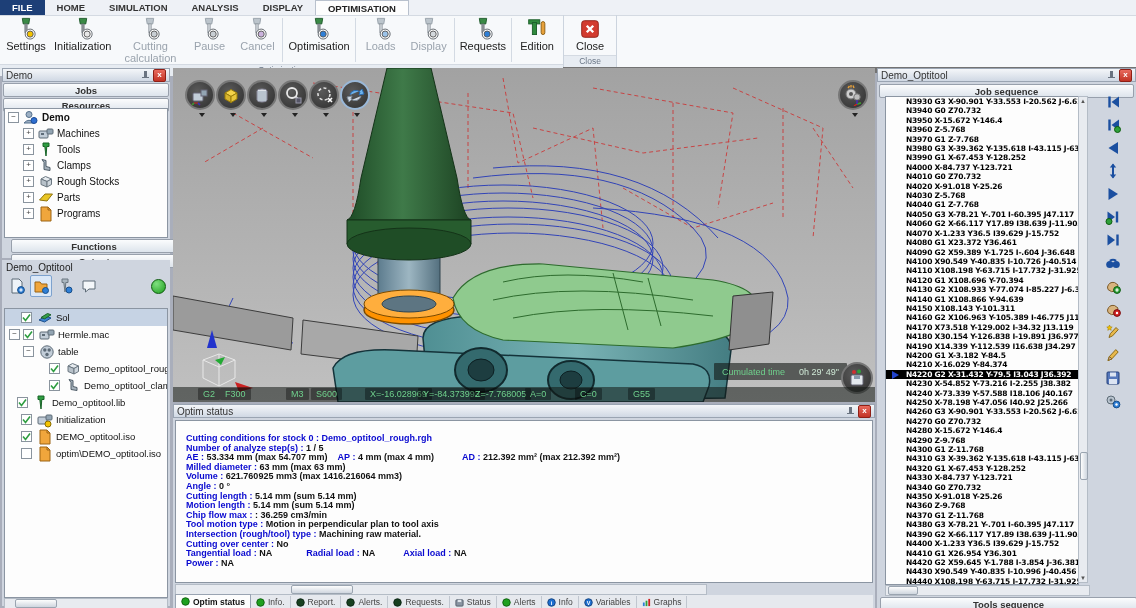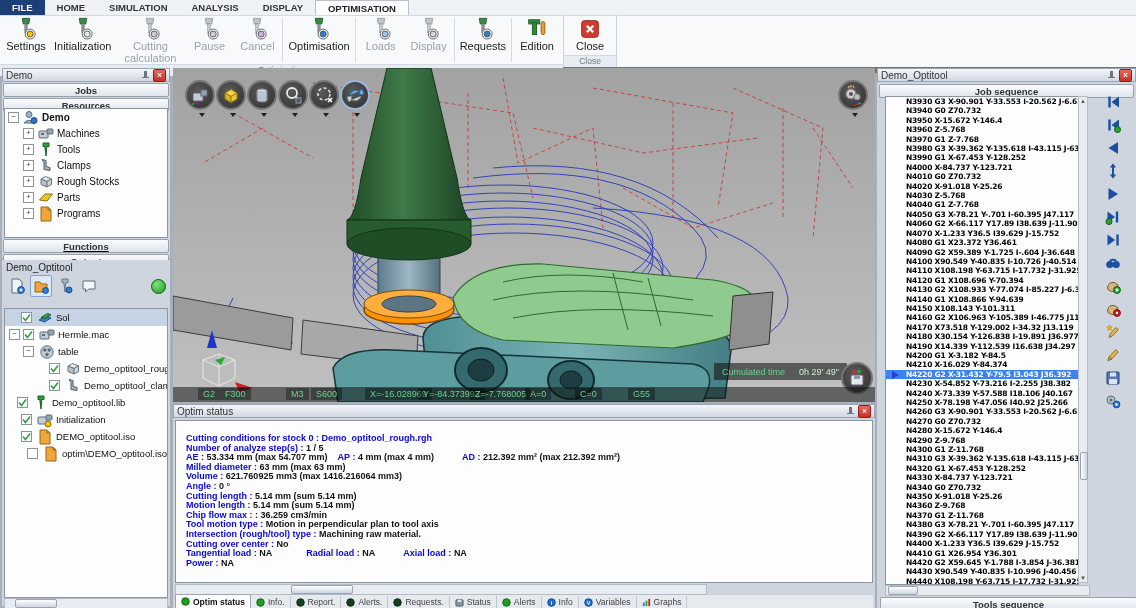--- a/index.html
+++ b/index.html
@@ -78,21 +78,21 @@
   #optim-hscroll{left:2px;top:180px;width:530px;}
   #optim-tabs{position:absolute;left:2px;top:191px;width:698px;height:13px;background:#e6e9ee;display:flex;align-items:flex-end;}
   .otab{display:flex;align-items:center;height:12px;padding:0 5px;font-size:8.5px;color:#444;border-right:1px solid #c0c6cf;white-space:nowrap;}
   .otab.active{background:#fdfdfd;border:1px solid #9aa4b2;border-bottom:none;font-weight:bold;color:#111;height:13px;}
   .otab .oti{width:9px;height:9px;margin-right:3px;flex:none;}
 
   
   #right{position:absolute;left:877px;top:68px;width:259px;height:540px;background:#cfd5df;}
   #gcode-wrap{position:absolute;left:8px;top:28px;width:192px;height:487px;overflow:hidden;}
   .gline{font-family:"DejaVu Sans",sans-serif;font-size:7.5px;font-weight:bold;letter-spacing:-0.2px;line-height:9.4px;color:#000;white-space:nowrap;padding-left:20px;position:relative;}
-  .gline.sel{background:#3b82f6;color:#fff;}
+  .gline.sel{background:#000000;color:#fff;}
   .gmark{position:absolute;left:-6px;top:1px;width:0;height:0;border-top:4px solid transparent;border-bottom:4px solid transparent;border-left:7px solid #2244cc;}
   #vscroll{position:absolute;left:201px;top:28px;width:10px;height:487px;background:#e8ebf0;border:1px solid #b4bcc6;box-sizing:border-box;}
   .varrow{position:absolute;left:1px;width:6px;height:6px;font-size:6px;color:#555;line-height:6px;text-align:center;}
   #vthumb{position:absolute;left:1px;top:355px;width:6px;height:26px;background:linear-gradient(90deg,#fdfdfd,#cfd6df);border:1px solid #9aa4b0;border-radius:2px;}
   #right-hscroll{left:8px;top:517px;width:203px;}
   #rbtns{position:absolute;left:215px;top:22px;width:42px;height:505px;display:flex;flex-direction:column;align-items:center;}
   .rbico{width:22px;height:20px;margin:1.5px 0;display:flex;align-items:center;justify-content:center;}
   #tools-seq{position:absolute;left:2px;top:528px;width:255px;}
 
   svg{display:block;}
@@ -322,21 +322,21 @@
           <span class="exp">+</span>
           <span class="ticon">
             <svg width="16" height="16" viewBox="0 0 16 16">
               <path d="M3 1 h7 l3 3 v11 H3 Z" fill="#f0a63c" stroke="#9c6414"></path>
               <path d="M10 1 v3 h3" fill="none" stroke="#9c6414"></path>
             </svg>
           </span>
           <span class="lbl">Programs</span>
         </div>
       </div>
-    <div id="lt-bars-bottom" style="position:absolute;left:0;top:170px;width:168px;text-decoration:underline;">
+    <div id="lt-bars-bottom" style="position:absolute;left:8px;top:170px;width:168px;">
         <div class="bar-btn">Functions</div>
         <div class="bar-btn">Output</div>
       </div>
   </div>
 
   <div id="left-bottom">
     <div id="lb-title">Demo_Optitool</div>
     <div id="lb-toolbar">
         <div class="tbico">
           <svg width="16" height="16" viewBox="0 0 16 16">
@@ -483,21 +483,21 @@
             </svg>
           </span>
           <span class="ticon">
             <svg width="16" height="16" viewBox="0 0 16 16">
               <path d="M3 1 h7 l3 3 v11 H3 Z" fill="#f0a63c" stroke="#9c6414"></path>
               <path d="M10 1 v3 h3" fill="none" stroke="#9c6414"></path>
             </svg>
           </span>
           <span class="lbl">DEMO_optitool.iso</span>
         </div>
-        <div class="crow" style="padding-left: 10px;">
+        <div class="crow" style="padding-left: 4px;">
           <span class="spc"></span>
           <span class="cbx">
             <svg width="11" height="11" viewBox="0 0 11 11">
               <rect x="0.5" y="0.5" width="10" height="10" fill="#fff" stroke="#8a949e"></rect>
             </svg>
           </span>
           <span class="ticon">
             <svg width="16" height="16" viewBox="0 0 16 16">
               <path d="M3 1 h7 l3 3 v11 H3 Z" fill="#f0a63c" stroke="#9c6414"></path>
               <path d="M10 1 v3 h3" fill="none" stroke="#9c6414"></path>

